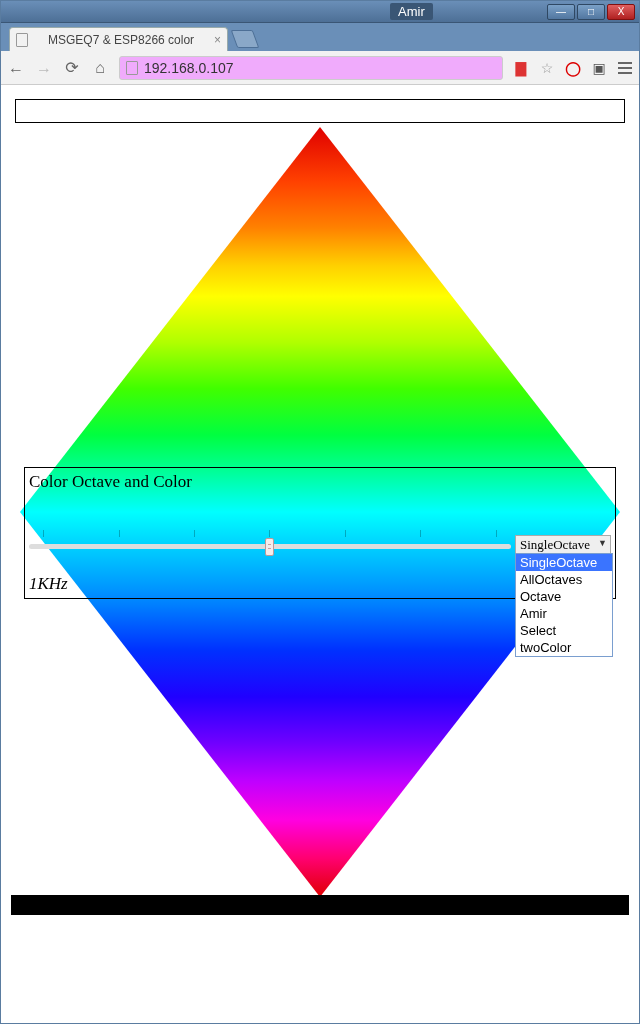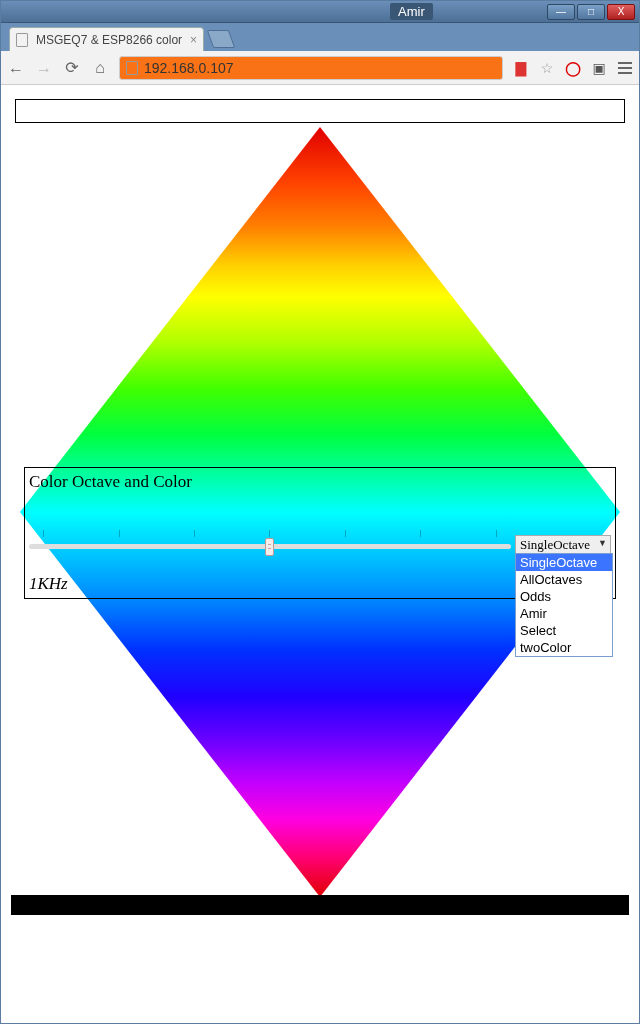--- a/index.html
+++ b/index.html
@@ -61,21 +61,21 @@
     border: 1px solid #9aa;
     border-bottom: none;
     border-radius: 4px 4px 0 0;
     height: 24px;
     min-width: 180px;
     display: flex;
     align-items: center;
     padding: 0 6px;
     font-size: 12px;
     color: #444;
-    gap: 8px;
+    gap: 20px;
   }
   .page-icon {
     width: 12px; height: 14px;
     border: 1px solid #999;
     border-radius: 1px;
     position: relative;
   }
   .tab-close {
     margin-left: auto;
     font-size: 12px;
@@ -104,21 +104,21 @@
     color: #666;
     width: 18px;
     text-align: center;
   }
   .nav-icon.disabled { color: #bbb; }
   .omnibox {
     flex: 1;
     height: 24px;
     border: 1px solid #ccc;
     border-radius: 3px;
-    background: #f97316;
+    background: #f0abfc;
     display: flex;
     align-items: center;
     padding: 0 6px;
     font-size: 14px;
     color: #333;
     gap: 6px;
   }
   .ext-icon {
     width: 16px; height: 16px;
     display: inline-flex;
@@ -377,21 +377,21 @@
             <div class="rail"></div>
             <div class="thumb"></div>
           </div>
           <div class="select-wrap">
             <div class="select-box">
               <span>SingleOctave</span>
             </div>
             <div class="dropdown">
               <div class="opt selected">SingleOctave</div>
               <div class="opt">AllOctaves</div>
-              <div class="opt">Odds</div>
+              <div class="opt">Octave</div>
               <div class="opt">Amir</div>
               <div class="opt">Select</div>
               <div class="opt">twoColor</div>
             </div>
           </div>
         </div>
         <div class="freq">1KHz</div>
       </div>
     </div>
 

